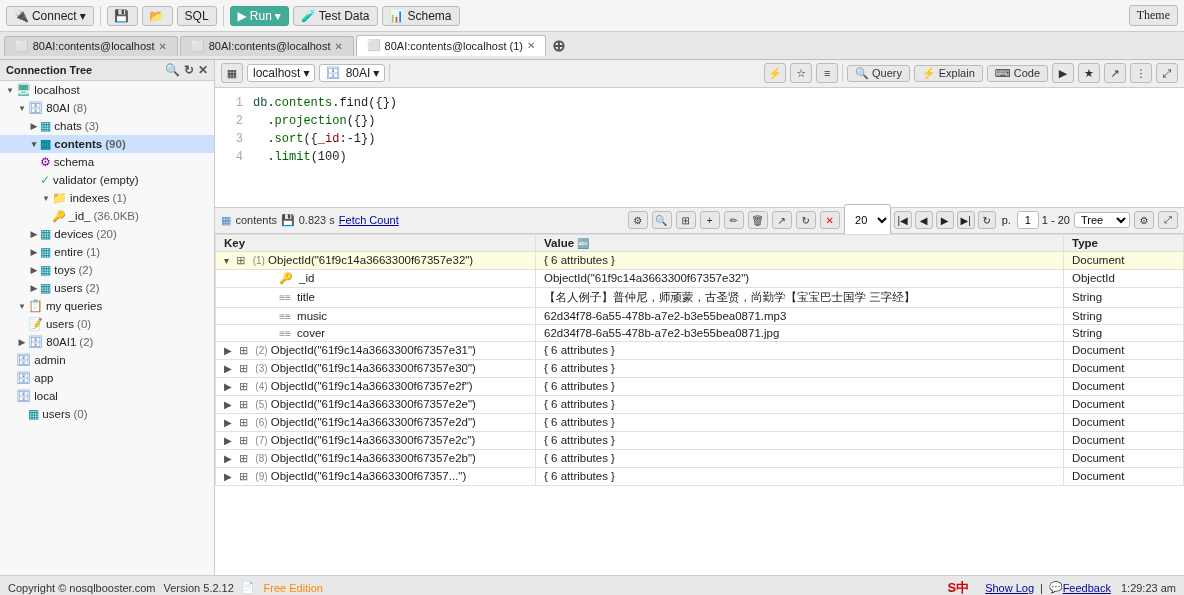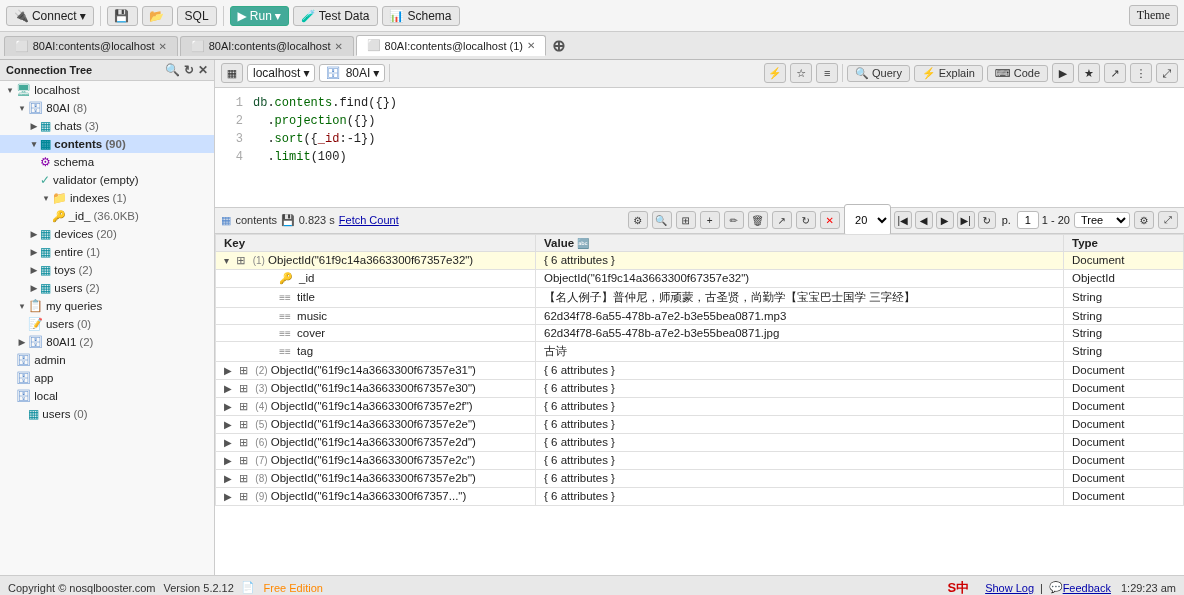--- a/index.html
+++ b/index.html
@@ -512,29 +512,20 @@
             </tr>
             <tr class="sub-row">
               <td>
                 <span class="tree-indent" style="width:30px; display:inline-block;"></span>
                 <span class="field-icon">≡≡</span>
                 <span>cover</span>
               </td>
               <td>62d34f78-6a55-478b-a7e2-b3e55bea0871.jpg</td>
               <td>String</td>
             </tr>
-            <tr class="sub-row">
-              <td>
-                <span class="tree-indent" style="width:30px; display:inline-block;"></span>
-                <span class="field-icon">≡≡</span>
-                <span>tag</span>
-              </td>
-              <td>古诗</td>
-              <td>String</td>
-            </tr>
 
             <tr class="data-row">
               <td>
                 <span class="expand-arrow">▶</span>
                 <span class="doc-icon">⊞</span>
                 <span class="row-num">(2)</span>
                 <span> ObjectId("61f9c14a3663300f67357e31")</span>
               </td>
               <td>{ 6 attributes }</td>
               <td>Document</td>

